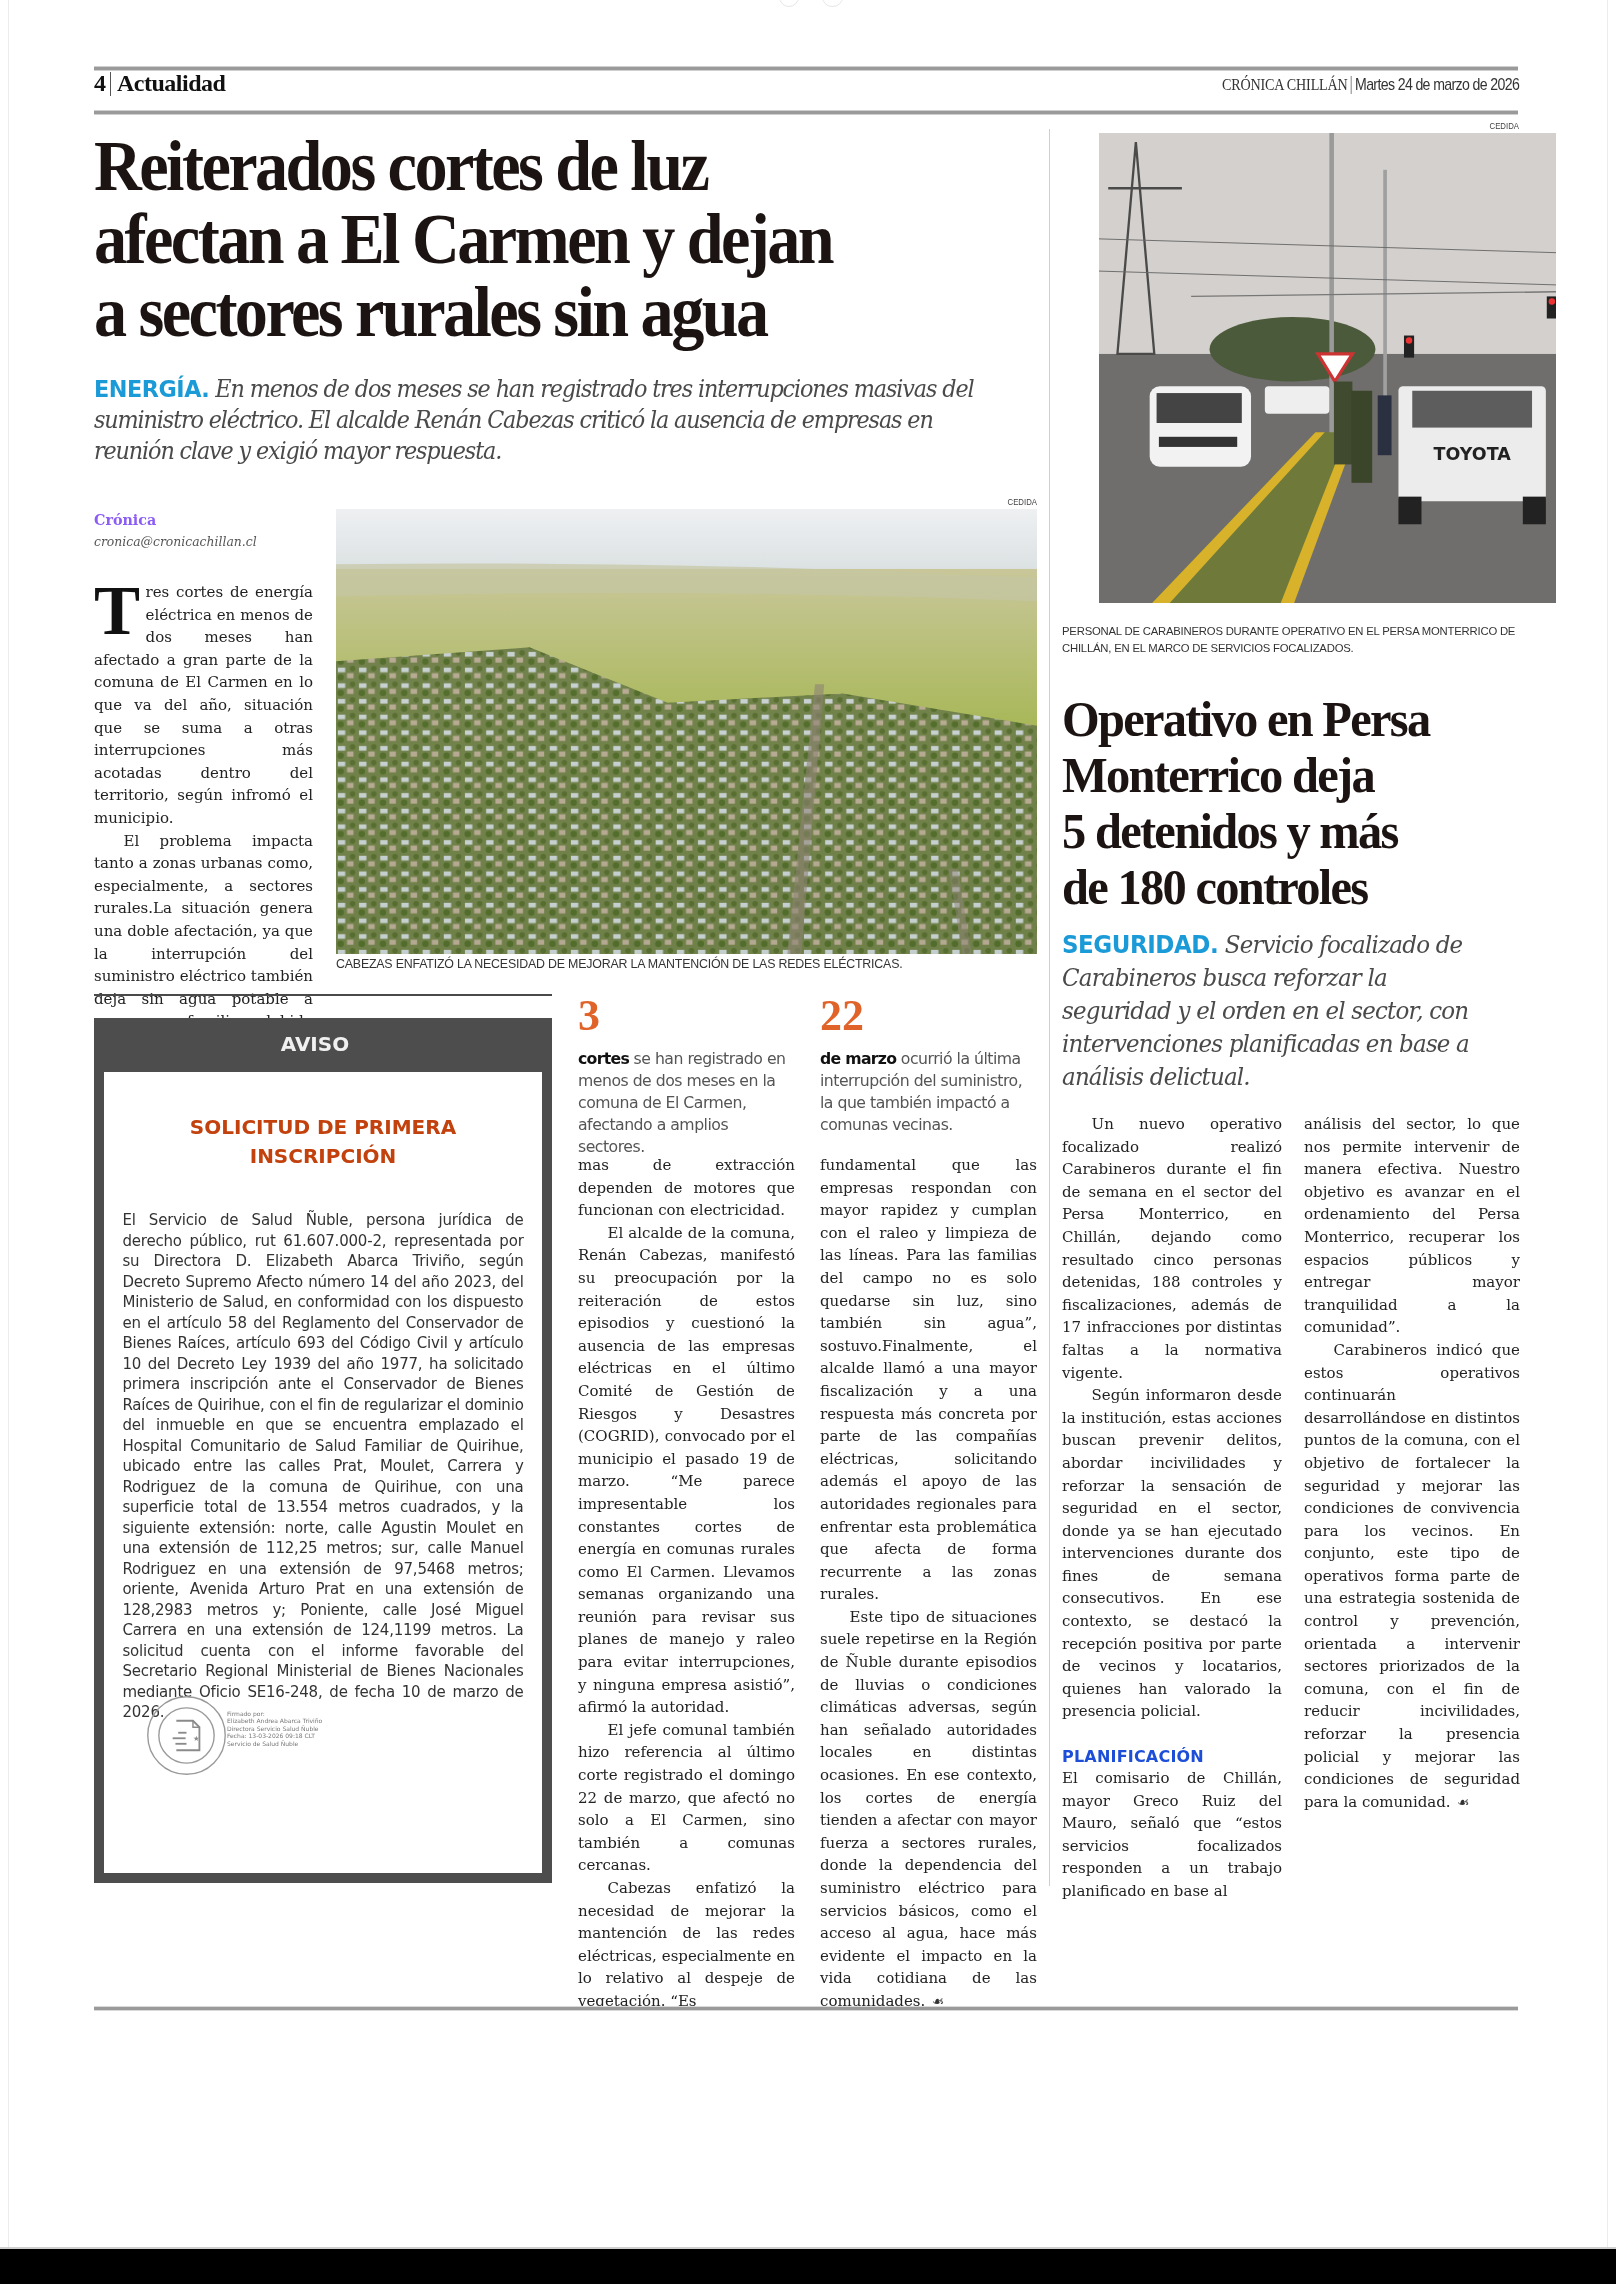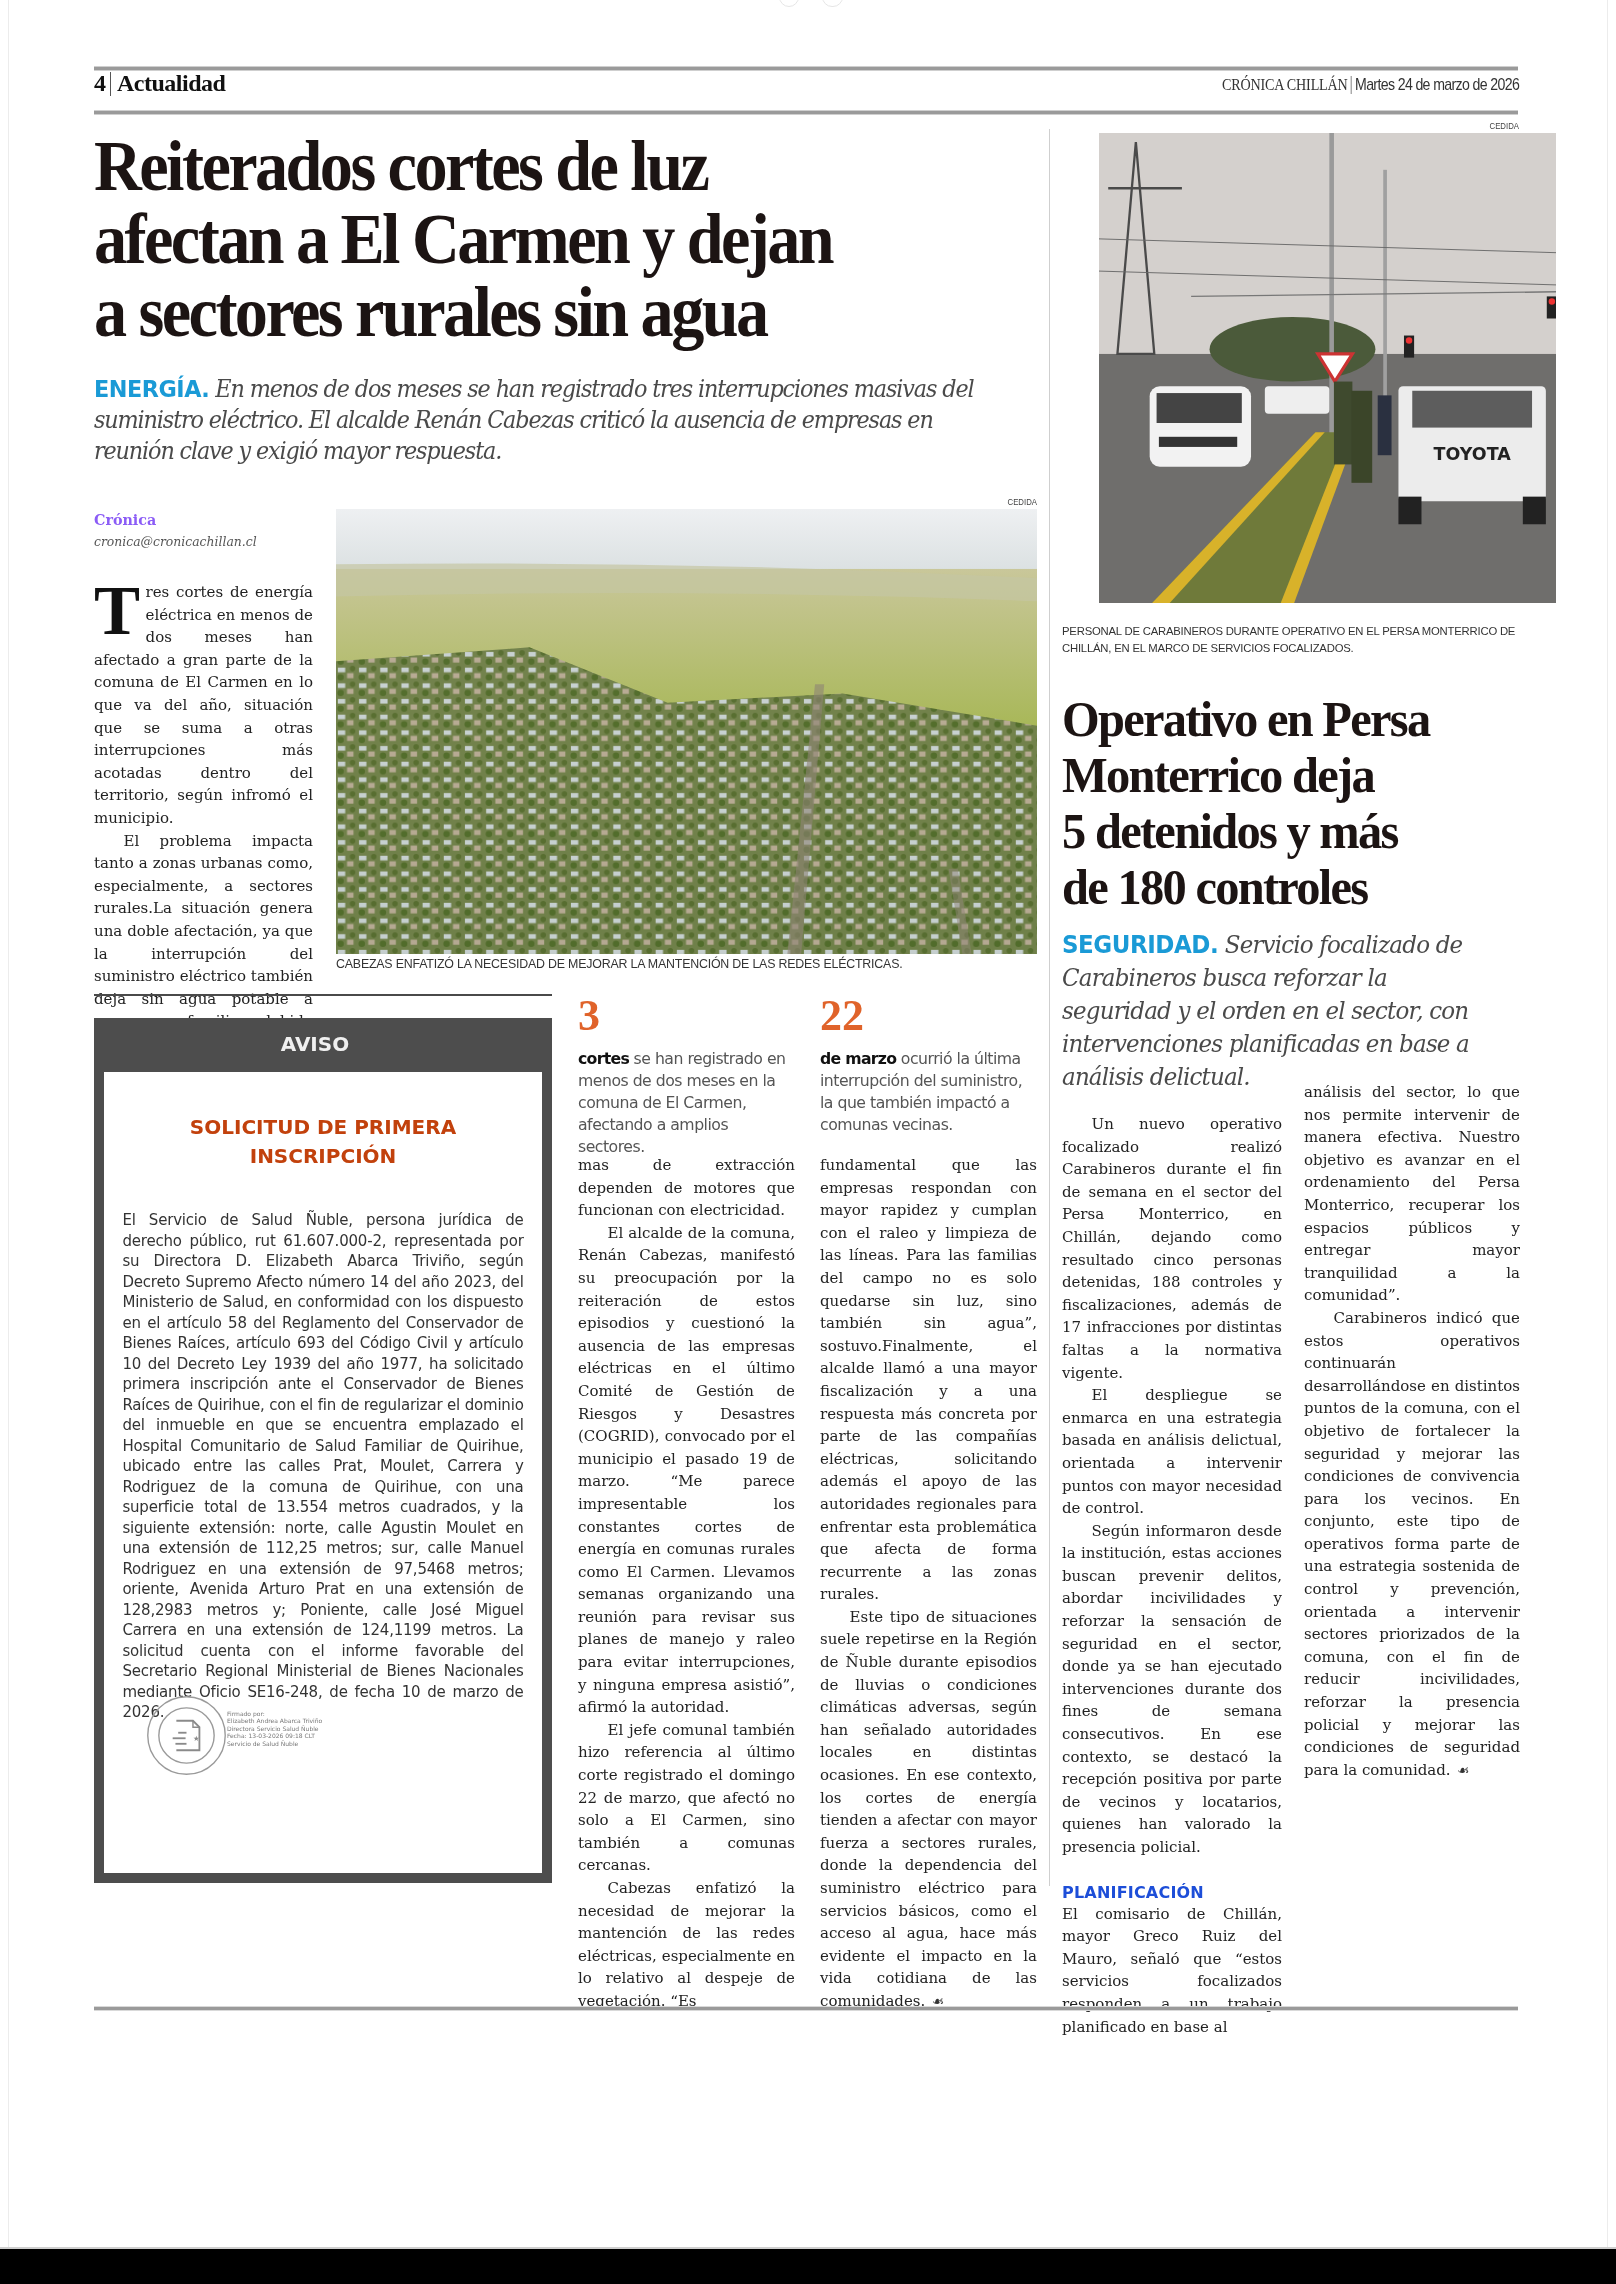--- a/index.html
+++ b/index.html
@@ -226,26 +226,25 @@
   <span style="display:block">de 180 controles</span>
 </h2>
 
 <div class="abs deck-right">
   <span class="kicker">SEGURIDAD.</span>
   <span>Servicio focalizado de Carabineros busca reforzar la seguridad y el orden en el sector, con intervenciones planificadas en base a análisis delictual.</span>
 </div>
 
 <div class="abs body-col" style="left:1062px; top:1113px; width:220px;">
   <p>Un nuevo operativo focalizado realizó Carabineros durante el fin de semana en el sector del Persa Monterrico, en Chillán, dejando como resultado cinco personas detenidas, 188 controles y fiscalizaciones, además de 17 infracciones por distintas faltas a la normativa vigente.</p>
-  <p>El despliegue se enmarca en una estrategia basada en análisis delictual, orientada a intervenir puntos con mayor necesidad de control.</p>
   <p>Según informaron desde la institución, estas acciones buscan prevenir delitos, abordar incivilidades y reforzar la sensación de seguridad en el sector, donde ya se han ejecutado intervenciones durante dos fines de semana consecutivos. En ese contexto, se destacó la recepción positiva por parte de vecinos y locatarios, quienes han valorado la presencia policial.</p>
   <div class="subhead">PLANIFICACIÓN</div>
   <p class="noindent">El comisario de Chillán, mayor Greco Ruiz del Mauro, señaló que “estos servicios focalizados responden a un trabajo planificado en base al</p>
 </div>
 
-<div class="abs body-col" style="left:1304px; top:1081px; width:216px;">
+<div class="abs body-col" style="left:1304px; top:1113px; width:216px;">
   <p class="noindent">análisis del sector, lo que nos permite intervenir de manera efectiva. Nuestro objetivo es avanzar en el ordenamiento del Persa Monterrico, recuperar los espacios públicos y entregar mayor tranquilidad a la comunidad”.</p>
   <p><span>Carabineros indicó que estos operativos continuarán desarrollándose en distintos puntos de la comuna, con el objetivo de fortalecer la seguridad y mejorar las condiciones de convivencia para los vecinos. En conjunto, este tipo de operativos forma parte de una estrategia sostenida de control y prevención, orientada a intervenir sectores priorizados de la comuna, con el fin de reducir incivilidades, reforzar la presencia policial y mejorar las condiciones de seguridad para la comunidad.</span><span class="endmark">☙</span></p>
 </div>
 
 <div class="bottom-rule"></div>
 <div class="footer-bar"></div>
 
 
 </body></html>

